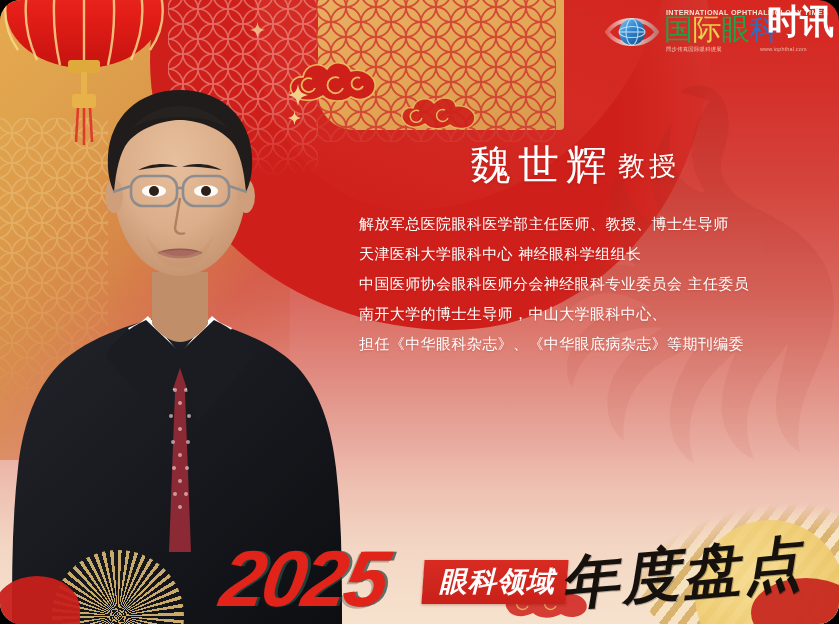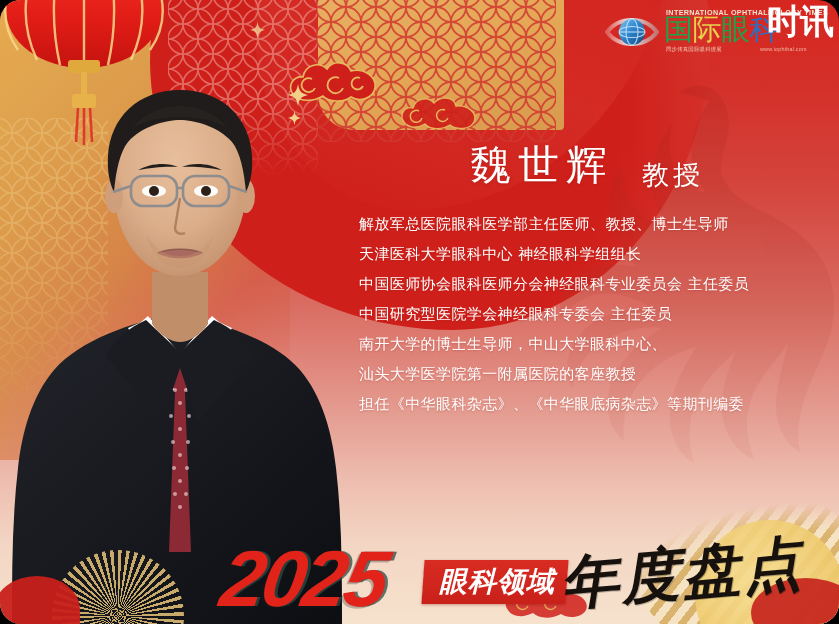--- a/index.html
+++ b/index.html
@@ -133,21 +133,21 @@
   .logo-shi {
     position:absolute; right:-2px; top:0px;
     font-size:34px; font-weight:bold; color:#ffffff; line-height:1;
     font-family:"DejaVu Sans","Liberation Sans",sans-serif;
     letter-spacing:-1px;
   }
 
   
   .name-row {
     position:absolute; left:470px; top:138px;
-    display:flex; align-items:flex-end; gap:28px;
+    display:flex; align-items:center; gap:4px;
     white-space:nowrap;
   }
   .name-main {
     font-size:41px; color:#ffffff; letter-spacing:7px; font-weight:400;
     font-family:"DejaVu Sans","Liberation Sans",sans-serif;
     text-shadow:0 1px 3px rgba(140,20,15,.35);
   }
   .name-suffix {
     font-size:27px; color:#ffffff; letter-spacing:4px; font-weight:400;
     font-family:"DejaVu Sans","Liberation Sans",sans-serif;
@@ -471,23 +471,21 @@
 
   <div class="name-row">
     <div class="name-main">魏世辉</div>
     <div class="name-suffix">教授</div>
   </div>
 
   <div class="bio">
     <div class="bio-line">解放军总医院眼科医学部主任医师、教授、博士生导师</div>
     <div class="bio-line">天津医科大学眼科中心 神经眼科学组组长</div>
     <div class="bio-line">中国医师协会眼科医师分会神经眼科专业委员会 主任委员</div>
-    <div class="bio-line">中国研究型医院学会神经眼科专委会 主任委员</div>
     <div class="bio-line">南开大学的博士生导师，中山大学眼科中心、</div>
-    <div class="bio-line">汕头大学医学院第一附属医院的客座教授</div>
     <div class="bio-line">担任《中华眼科杂志》、《中华眼底病杂志》等期刊编委</div>
   </div>
 
   <div class="bottom">
     <div class="fan"></div>
     <div class="fan-disc"></div>
     <div class="fan-burst"></div>
     <div class="red-corner-l"></div>
     <div class="red-corner-r"></div>
 

